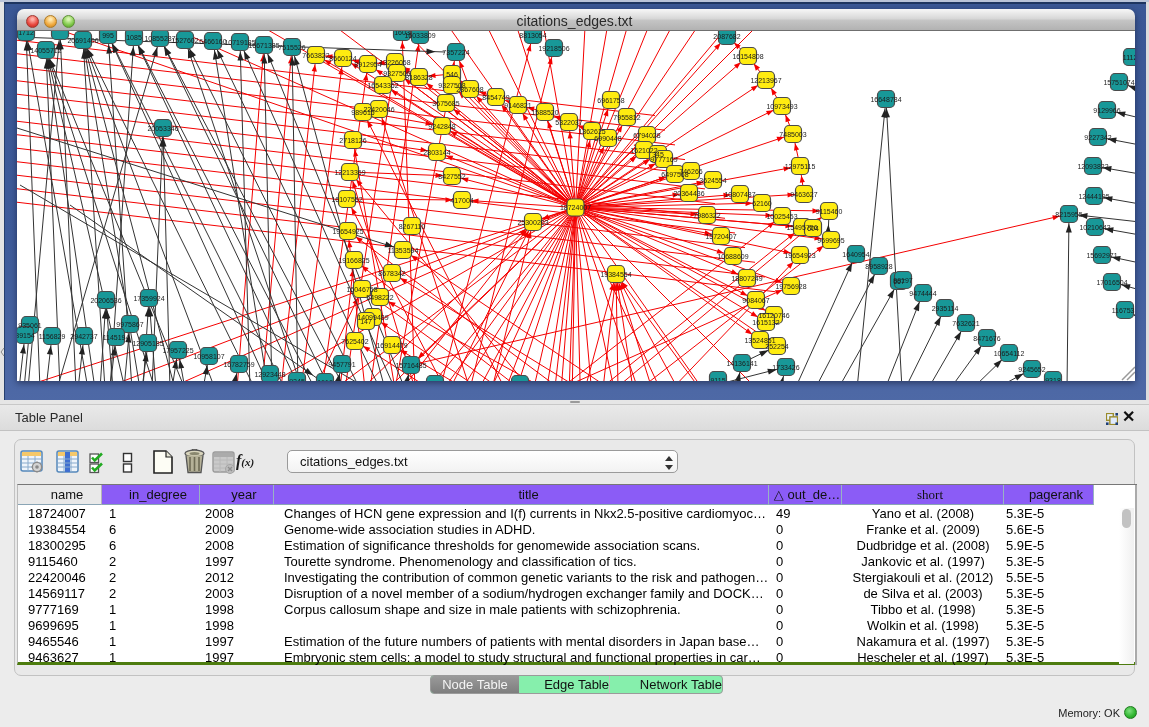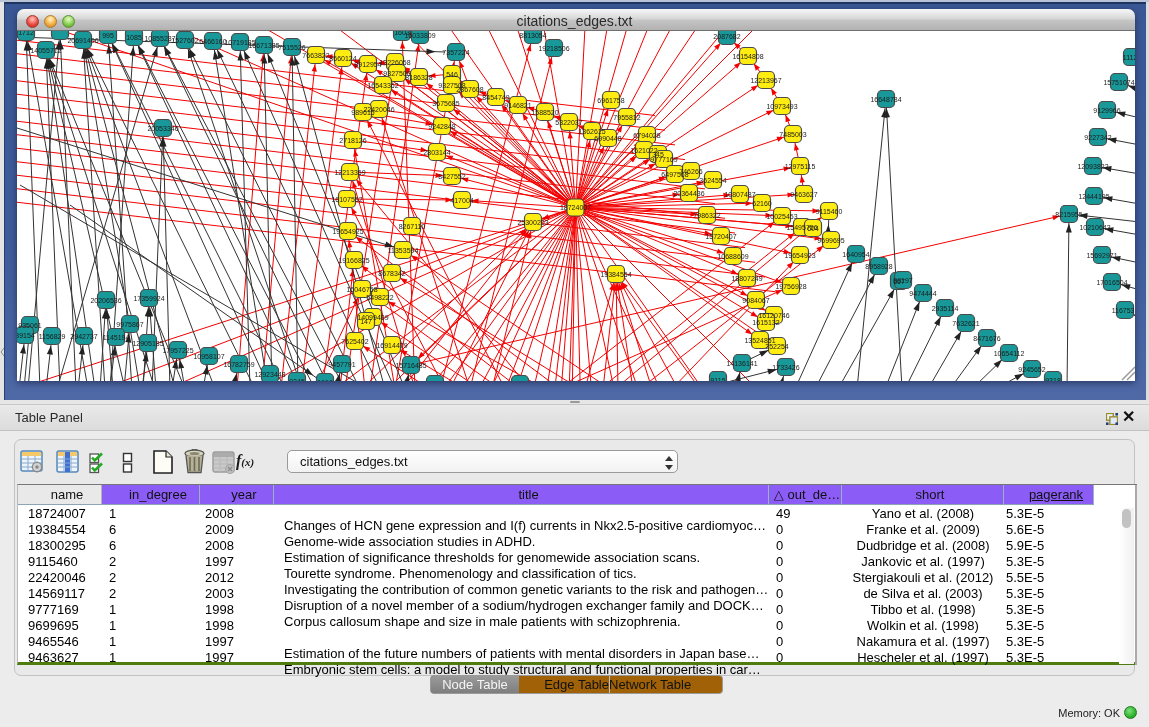--- a/index.html
+++ b/index.html
@@ -43,34 +43,34 @@
 #tablewrap{left:17px;top:484px;width:1120px;height:181px;background:#fff;
  border-top:1px solid #777;border-bottom:3px solid #4d7c0f;border-left:1px solid #bbb;box-sizing:border-box;}
 #thead{position:absolute;left:0;top:0;width:1076px;height:21px;}
 #thead .th{position:absolute;top:0;height:20px;background:#8b5cf6;
  border-right:1px solid #98b3c2;border-bottom:1px solid #8aa5b5;box-sizing:border-box;
  font-size:13px;color:#111;text-align:center;line-height:19px;padding-left:15px;white-space:nowrap;overflow:hidden;}
 #thead .th.gray{background:#e9e9e9;border-right:1px solid #b5b5b5;}
 #rowsbox{position:absolute;left:0;top:21px;width:1076px;}
 .tr{position:relative;height:16px;font-size:13px;color:#000;white-space:nowrap;}
 .tr span{position:absolute;top:0;line-height:16px;}
-.c1{left:10px;} .c2{left:91px;} .c3{left:187px;} .c4{left:266px;margin-top:12px;}
+.c1{left:10px;} .c2{left:91px;} .c3{left:187px;} .c4{left:266px;}
 .c5{left:758px;} .c6{left:824px;width:162px;text-align:center;} .c7{left:988px;}
 
 #sbtrack{left:1119px;top:508px;width:15px;height:156px;background:linear-gradient(90deg,#ffffff,#f0f0f0);}
 #sbthumb{left:1122px;top:509px;width:9px;height:19px;background:#c2c2c2;border-radius:5px;}
 #sbline{left:1135px;top:485px;width:2px;height:180px;background:#aaa;}
 
-#tabs{left:430px;top:675px;width:293px;height:19px;background:#a16207;border:1px solid #9a9a9a;
+#tabs{left:430px;top:675px;width:293px;height:19px;background:#86efac;border:1px solid #9a9a9a;
  border-radius:4px;box-sizing:border-box;font-size:13px;}
 #seg1{position:absolute;left:0;top:0;width:88px;height:17px;background:linear-gradient(#9a9a9a,#7e7e7e);
  border-radius:3px 0 0 3px;color:#f4f4f4;text-align:center;line-height:17px;}
 #seg2{position:absolute;left:88px;top:0;width:90px;height:17px;border-right:1px solid #c0c0c0;
  color:#111;text-align:right;line-height:17px;}
-#seg3{position:absolute;left:178px;top:0;width:113px;height:17px;color:#111;text-align:left;line-height:17px;border-radius:6px;}
+#seg3{position:absolute;left:178px;top:0;width:113px;height:17px;color:#111;text-align:right;line-height:17px;border-radius:6px;}
 #memory{right:29px;top:707px;font-size:11px;color:#222;}
 #memdot{left:1124px;top:706px;width:13px;height:13px;border-radius:50%;background:radial-gradient(circle at 40% 35%,#7fe07f,#2fb52f 60%,#1d8a1d);border:1px solid #1d7a1d;box-sizing:border-box;}
 #grip2{left:1106px;top:413px;width:12px;height:12px;}
 </style></head>
 <body>
 <div id="root">
 <div class="abs" id="leftstrip"></div>
 <div class="abs" id="rightstrip"></div>
 <div class="abs" id="topstrip"></div>
 <div class="abs" id="desktop"></div>
@@ -645,22 +645,22 @@
 <div class="abs ddarr" id="dda1"></div>
 <div class="abs ddarr" id="dda2"></div>
 
 <div class="abs" id="tablewrap">
  <div id="thead">
   <span class="th gray" style="left:0;width:84px;">name</span>
   <span class="th" style="left:84px;width:98px;">in_degree</span>
   <span class="th" style="left:182px;width:74px;">year</span>
   <span class="th" style="left:256px;width:495px;">title</span>
   <span class="th" style="left:751px;width:73px;text-align:center;padding-left:4px;">△ out_de…</span>
-  <span class="th" style="left:824px;width:162px;">short</span>
-  <span class="th" style="left:986px;width:90px;text-decoration:underline;">pagerank</span>
+  <span class="th" style="left:824px;width:162px;font-family:Liberation Serif, serif;">short</span>
+  <span class="th" style="left:986px;width:90px;">pagerank</span>
  </div>
  <div id="rowsbox">
 <div class="tr">
           <span class="c1">18724007</span>
           <span class="c2">1</span>
           <span class="c3">2008</span>
           <span class="c4">Changes of HCN gene expression and I(f) currents in Nkx2.5‑positive cardiomyoc…</span>
           <span class="c5">49</span>
           <span class="c6">Yano et al. (2008)</span>
           <span class="c7">5.3E‑5</span>

